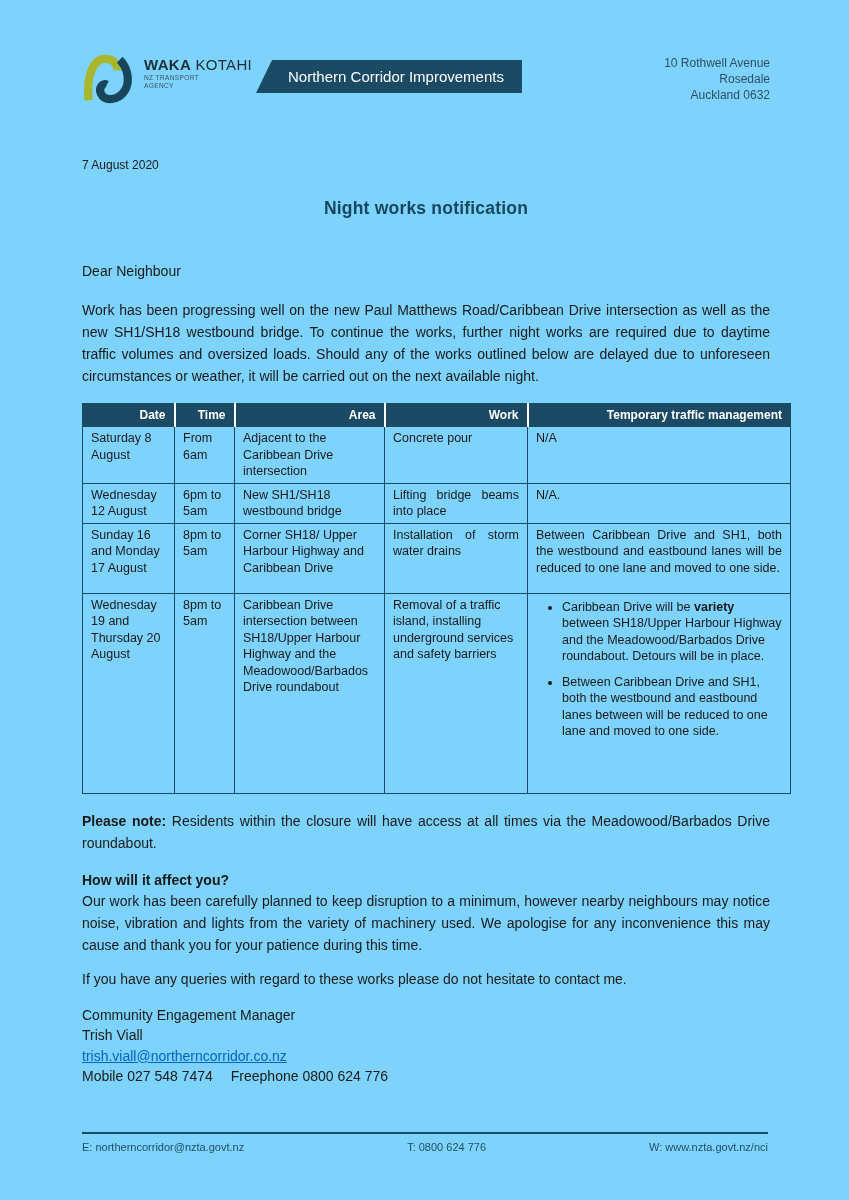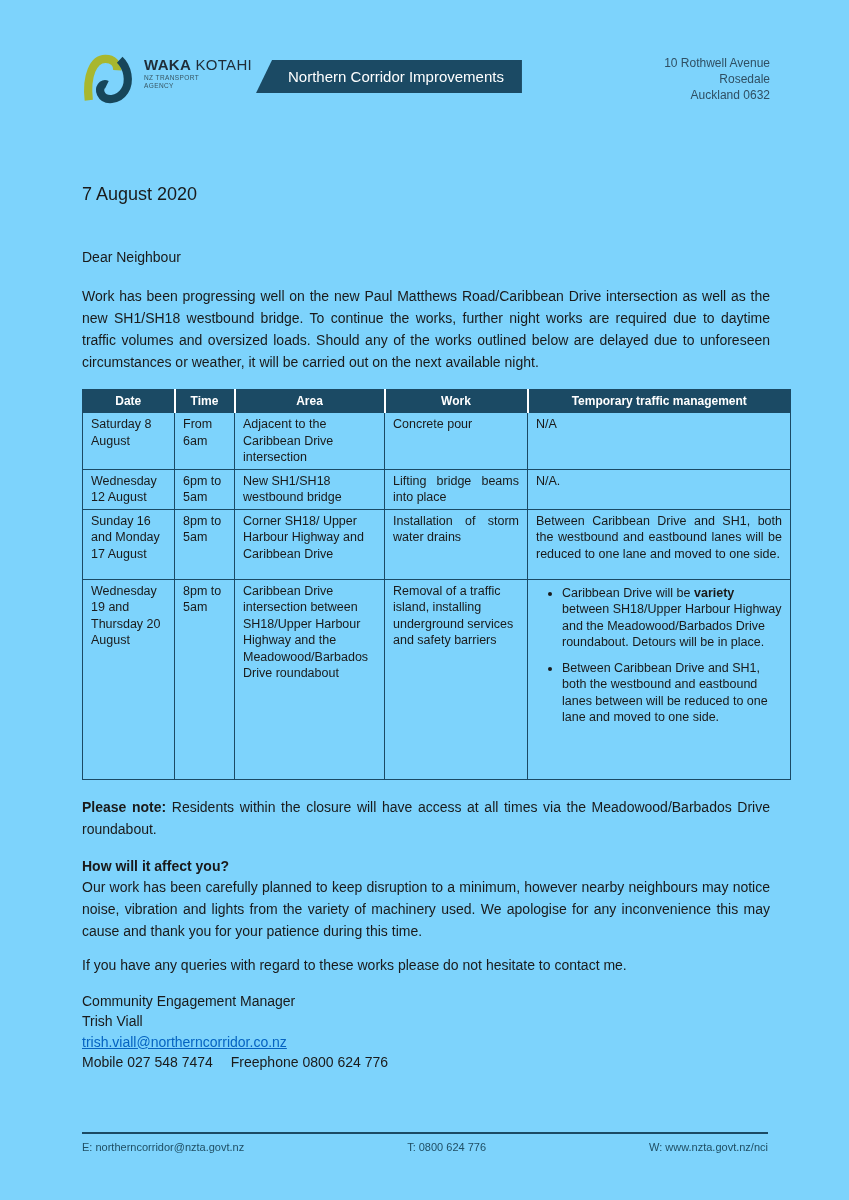--- a/index.html
+++ b/index.html
@@ -20,32 +20,32 @@
     margin:8px 0 0 4px;height:33px;background:#1B4A64;color:#fff;
     font-weight:normal;font-size:15px;line-height:33px;
     padding:0 18px 0 32px;flex:none;
     clip-path:polygon(16px 0,100% 0,100% 100%,0 100%);
   }
   .address{
     position:absolute;top:3px;right:0;text-align:right;
     font-size:12px;line-height:16px;color:#2F4F63;
   }
   
-  .date{margin-top:76px;font-size:18px;}
+  .date{margin-top:50px;font-size:12px;}
   .title{width:688px;margin-top:26px;text-align:center;font-weight:bold;
          font-size:17.5px;letter-spacing:.2px;color:#18465E;}
   .salutation{margin-top:44px;font-size:14px;}
   .para{width:688px;margin:20px 0 0;text-align:justify;font-size:14px;line-height:22px;}
   
   table.works{margin-top:16px;border-collapse:collapse;width:708px;table-layout:fixed;font-size:12.5px;}
   table.works col.c-date{width:92px;}  table.works col.c-time{width:60px;}
   table.works col.c-area{width:150px;} table.works col.c-work{width:143px;}
   table.works col.c-ttm{width:263px;}
   table.works th{
-    background:#1B4A64;color:#fff;font-weight:bold;font-size:12px;text-align:center;
+    background:#1B4A64;color:#fff;font-weight:bold;font-size:12px;text-align:right;
     padding:3px 8px;border:1px solid #1B4A64;border-right:2px solid #fff;height:16px;
   }
   table.works th:last-child{border-right:1px solid #1B4A64;}
   table.works td{
     border:1px solid #1B4A64;vertical-align:top;padding:3px 8px;line-height:16.5px;
   }
   tr.r1{height:56px;} tr.r2{height:40px;} tr.r3{height:70px;} tr.r4{height:200px;}
   td.justify{text-align:justify;}
   ul.ttm-list{margin:2px 0 0;padding-left:26px;}
   ul.ttm-list li{margin-bottom:9px;line-height:16.5px;}
@@ -90,20 +90,21 @@
       <div class="banner">Northern Corridor Improvements</div>
     </div>
     <div class="address">
       <div>10 Rothwell Avenue</div>
       <div>Rosedale</div>
       <div>Auckland 0632</div>
     </div>
   </div>
 
   <div class="date">7 August 2020</div>
+  <div class="title">Night works notification</div>
   <div class="salutation">Dear Neighbour</div>
   <p class="para">Work has been progressing well on the new Paul Matthews Road/Caribbean Drive intersection as well as the new SH1/SH18 westbound bridge. To continue the works, further night works are required due to daytime traffic volumes and oversized loads. Should any of the works outlined below are delayed due to unforeseen circumstances or weather, it will be carried out on the next available night.</p>
 
   <table class="works">
     <colgroup>
       <col class="c-date">
         <col class="c-time">
         <col class="c-area">
         <col class="c-work">
         <col class="c-ttm">

